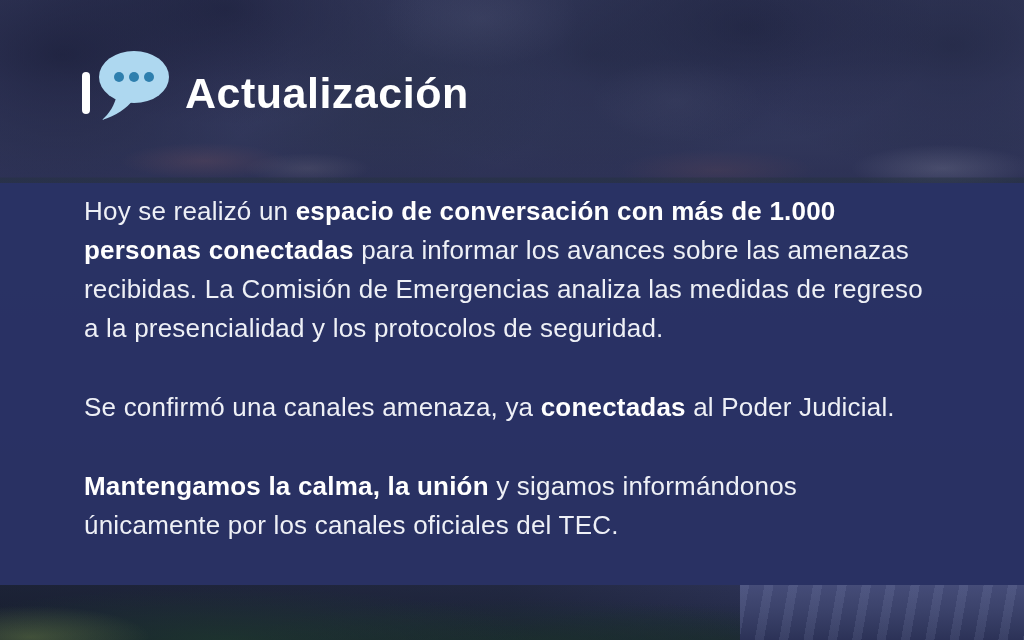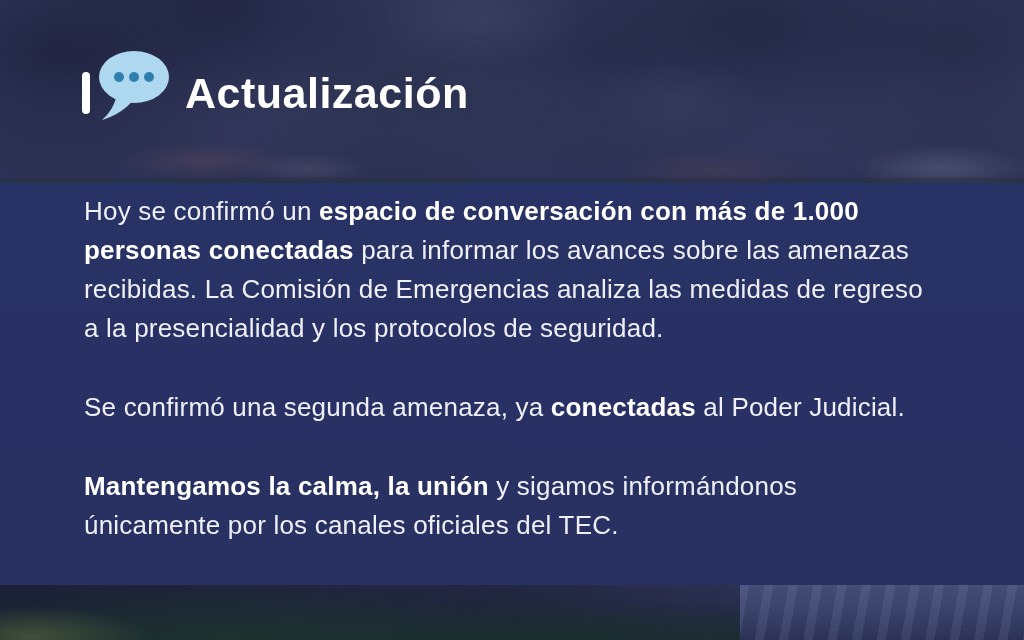--- a/index.html
+++ b/index.html
@@ -87,18 +87,18 @@
       <ellipse cx="37" cy="27" rx="35" ry="26" fill="#aed8f0"></ellipse>
       <path d="M 20 44 C 18 55 12 64 5 70 C 19 66 30 58 36 50 Z" fill="#aed8f0"></path>
       <circle cx="22" cy="27" r="5" fill="#2e7fae"></circle>
       <circle cx="37" cy="27" r="5" fill="#2e7fae"></circle>
       <circle cx="52" cy="27" r="5" fill="#2e7fae"></circle>
     </svg>
     <h1 class="hdr-title">Actualización</h1>
   </div>
 
   <main class="body-text">
-    <p><span>Hoy se confirmó un </span><span class="b">espacio de conversación con más de 1.000 personas conectadas</span><span> para informar los avances sobre las amenazas recibidas. La Comisión de Emergencias analiza las medidas de regreso a la presencialidad y los protocolos de seguridad.</span></p>
-    <p><span>Se confirmó una segunda amenaza, ya </span><span class="b">conectadas</span><span> al Poder Judicial.</span></p>
+    <p><span>Hoy se realizó un </span><span class="b">espacio de conversación con más de 1.000 personas conectadas</span><span> para informar los avances sobre las amenazas recibidas. La Comisión de Emergencias analiza las medidas de regreso a la presencialidad y los protocolos de seguridad.</span></p>
+    <p><span>Se confirmó una canales amenaza, ya </span><span class="b">conectadas</span><span> al Poder Judicial.</span></p>
     <p><span class="b">Mantengamos la calma, la unión</span><span> y sigamos informándonos únicamente por los canales oficiales del TEC.</span></p>
   </main>
 
 </div>
 
 </body></html>

